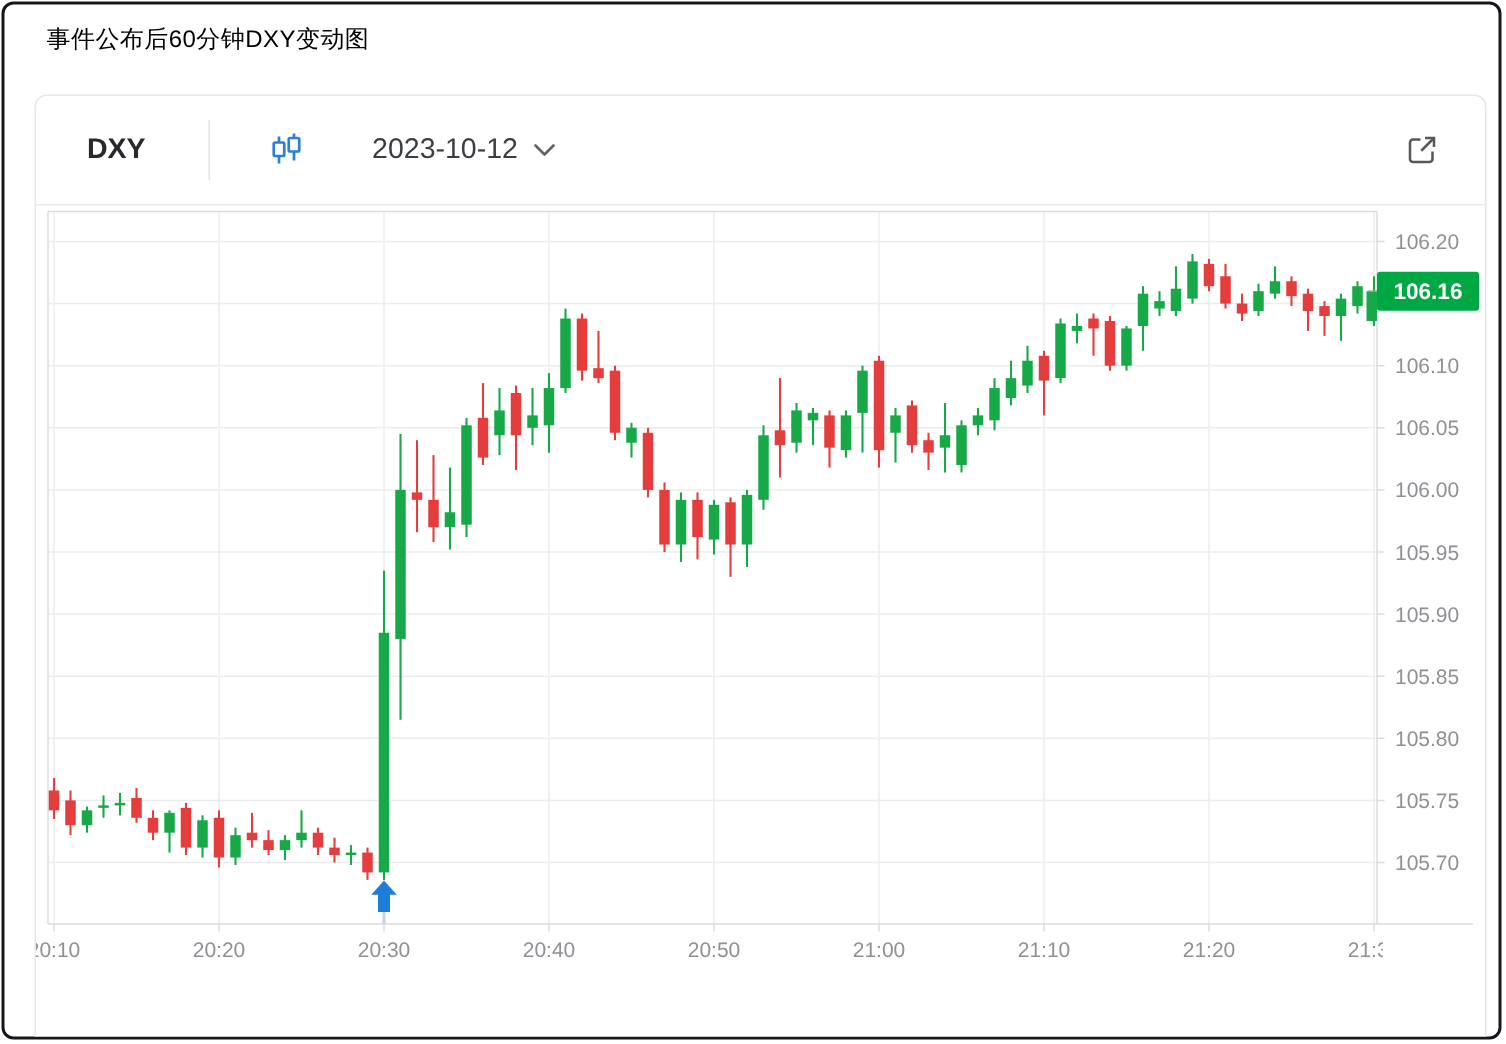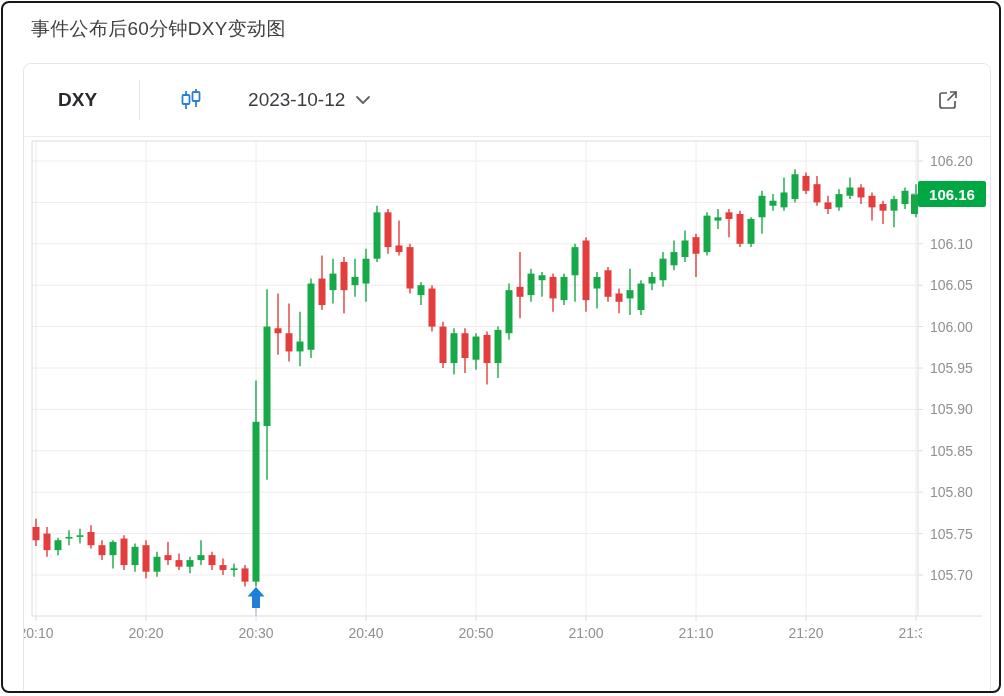--- a/index.html
+++ b/index.html
@@ -8,21 +8,21 @@
     font-family:"Liberation Sans","DejaVu Sans",sans-serif;
     -webkit-font-smoothing:antialiased;
   }
   .window{
     width:1000px;height:692px;margin:1px;box-sizing:border-box;
     border:2px solid #14181d;border-radius:8px;background:#fff;overflow:hidden;
     position:relative;
   }
   .page-title{
     position:absolute;left:28px;top:13px;
-    font-size:19px;color:#404040;letter-spacing:.3px;
+    font-size:16px;color:#000000;letter-spacing:.3px;
   }
   .card{
     position:absolute;left:20px;top:60px;width:968px;height:656px;
     box-sizing:border-box;border:1px solid #e7e7e9;border-radius:8px;
     background:#fff;overflow:hidden;
   }
   .card-header{
     height:73px;box-sizing:border-box;border-bottom:1px solid #ececee;
     display:flex;align-items:center;padding:0 30px 0 34px;
   }

